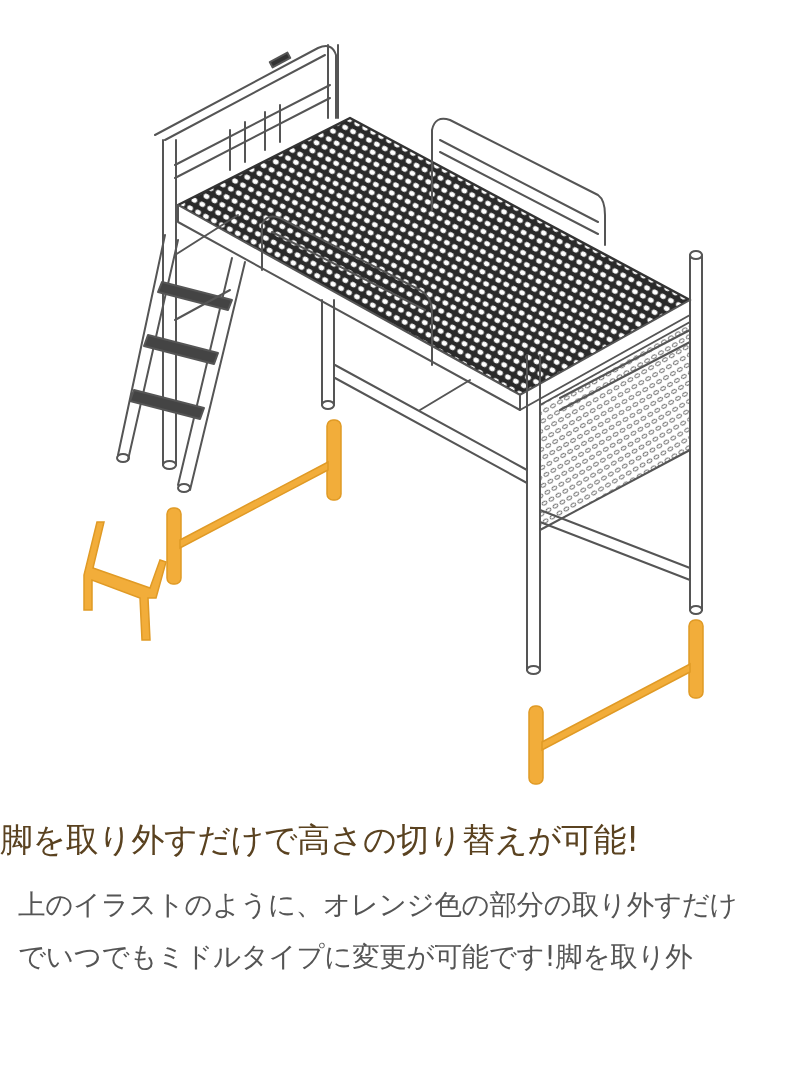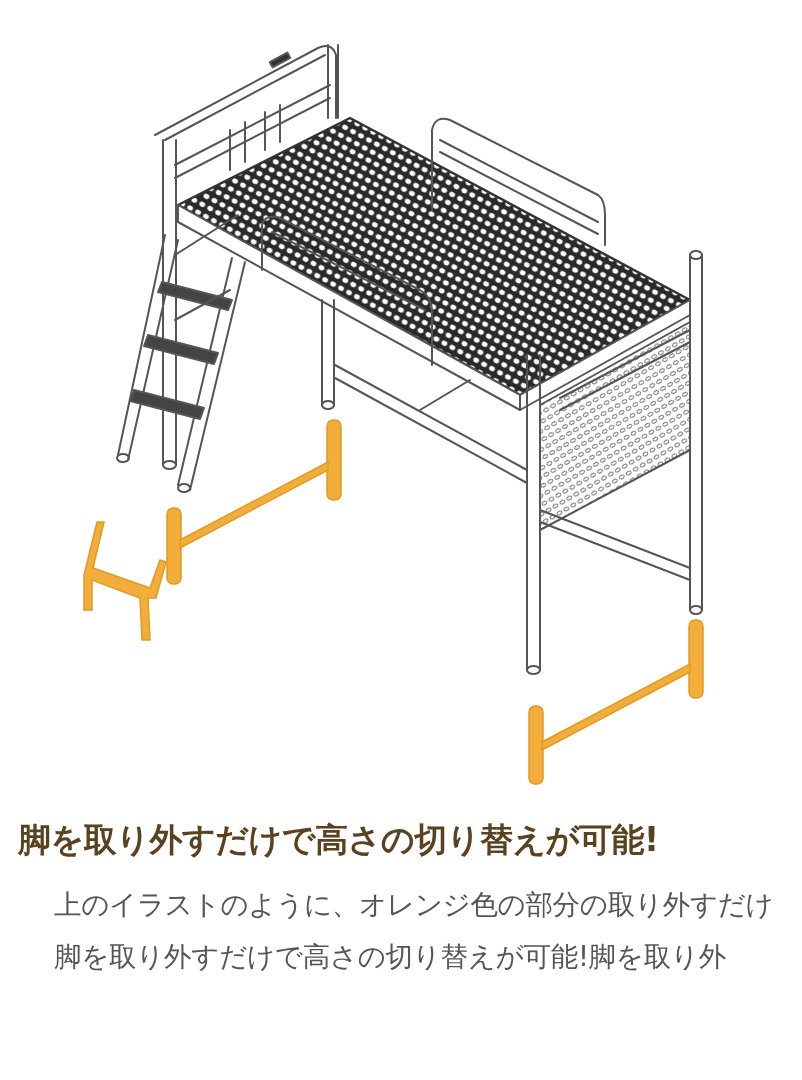--- a/index.html
+++ b/index.html
@@ -1,24 +1,24 @@
 <!DOCTYPE html>
 <html><head>
 <meta charset="utf-8">
 <style>
   html, body { margin:0; padding:0; background:#ffffff; }
   body { width:802px; height:1080px; overflow:hidden; position:relative;
          font-family:"DejaVu Sans", "Liberation Sans", sans-serif; }
   .illustration { position:absolute; left:0; top:0; width:802px; height:800px; }
   .illustration svg { width:802px; height:800px; display:block; }
-  .headline { position:absolute; left:18px; top:818px; font-size:33px; font-weight:bold;
+  .headline { position:absolute; left:0; top:818px; font-size:33px; font-weight:normal;
               color:#5a4220; letter-spacing:-0.5px; white-space:nowrap; }
   .body-text { position:absolute; left:18px; top:878px; width:770px; font-size:27.5px;
                line-height:52px; color:#555555; letter-spacing:-0.3px; }
-  .body-text span { display:block; white-space:nowrap;margin-left:36px; }
+  .body-text span { display:block; white-space:nowrap; }
 </style>
 </head>
 <body>
 
 <div class="illustration">
   <svg viewBox="0 0 802 800" xmlns="http://www.w3.org/2000/svg">
     <defs>
       <pattern id="mesh" width="9" height="9" patternUnits="userSpaceOnUse" patternTransform="rotate(28)">
         <rect width="9" height="9" fill="#2a2a2a"></rect>
         <ellipse cx="4.5" cy="4.5" rx="3" ry="2.4" fill="#ffffff"></ellipse>
@@ -106,14 +106,14 @@
       <rect x="689" y="620" width="14" height="78" rx="6"></rect>
       <polygon points="542,742 690,664 690,672 542,750"></polygon>
     </g>
   </svg>
 </div>
 
 <div class="headline">脚を取り外すだけで高さの切り替えが可能!</div>
 
 <div class="body-text">
   <span>上のイラストのように、オレンジ色の部分の取り外すだけ</span>
-  <span>脚を取り外すだけで高さの切り替えが可能!脚を取り外</span>
+  <span>でいつでもミドルタイプに変更が可能です!脚を取り外</span>
 </div>
 
 </body></html>

